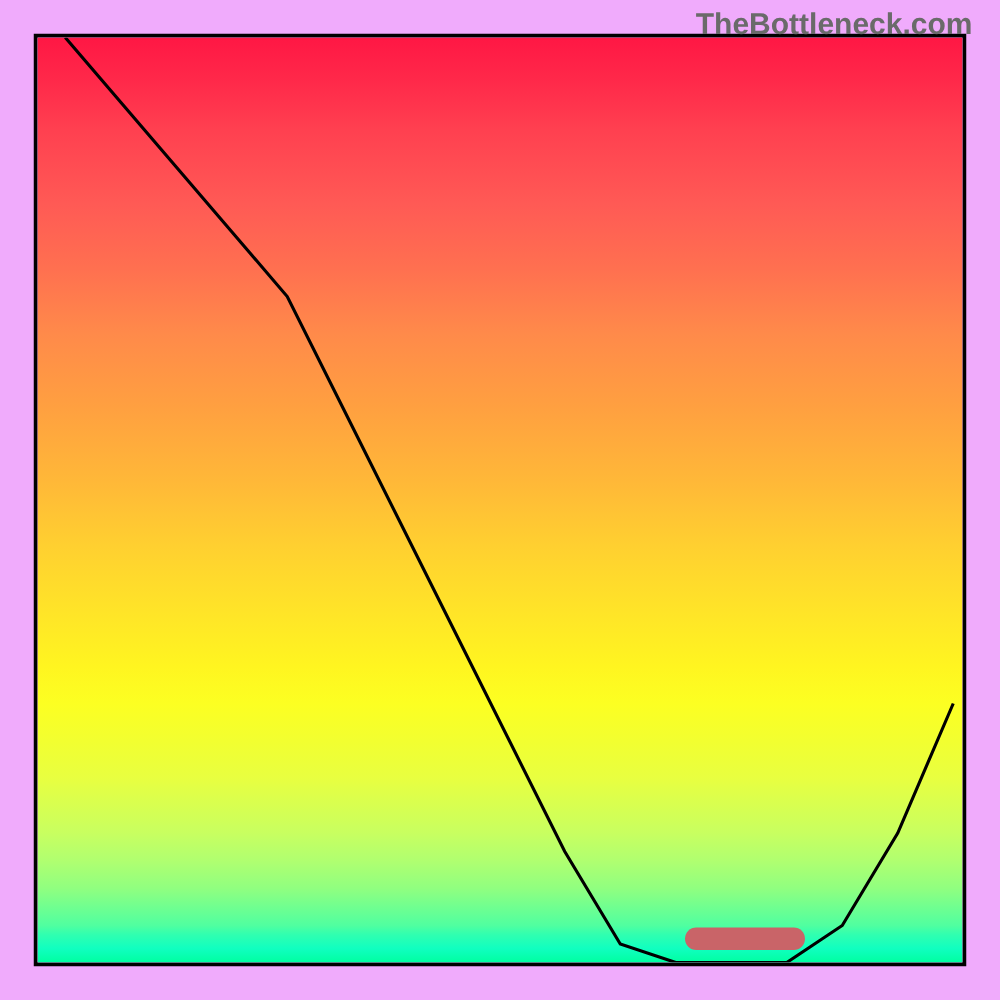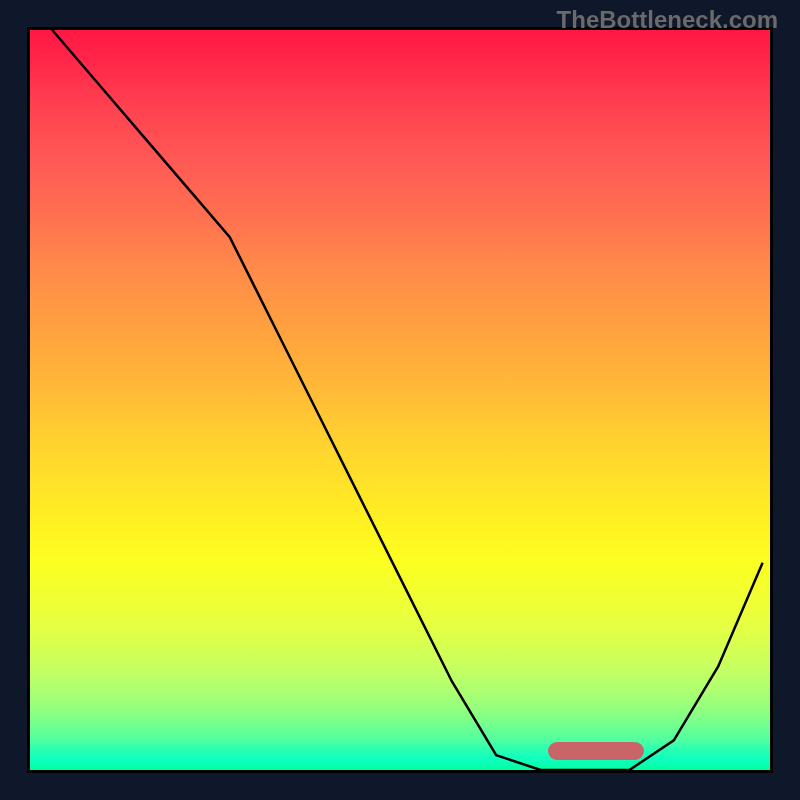--- a/index.html
+++ b/index.html
@@ -5,21 +5,21 @@
 body {
   margin: 0;
   padding: 0;
   font-family: Arial, sans-serif;
   background: #fff;
 }
 .chart-container {
   width: 800px;
   height: 800px;
   position: relative;
-  background: #0f172a;
+  background: #f0abfc;
 }
 .watermark {
   position: absolute;
   top: 6px;
   right: 22px;
   font-size: 24px;
   font-weight: bold;
   color: #6a6a6a;
   z-index: 2;
 }

